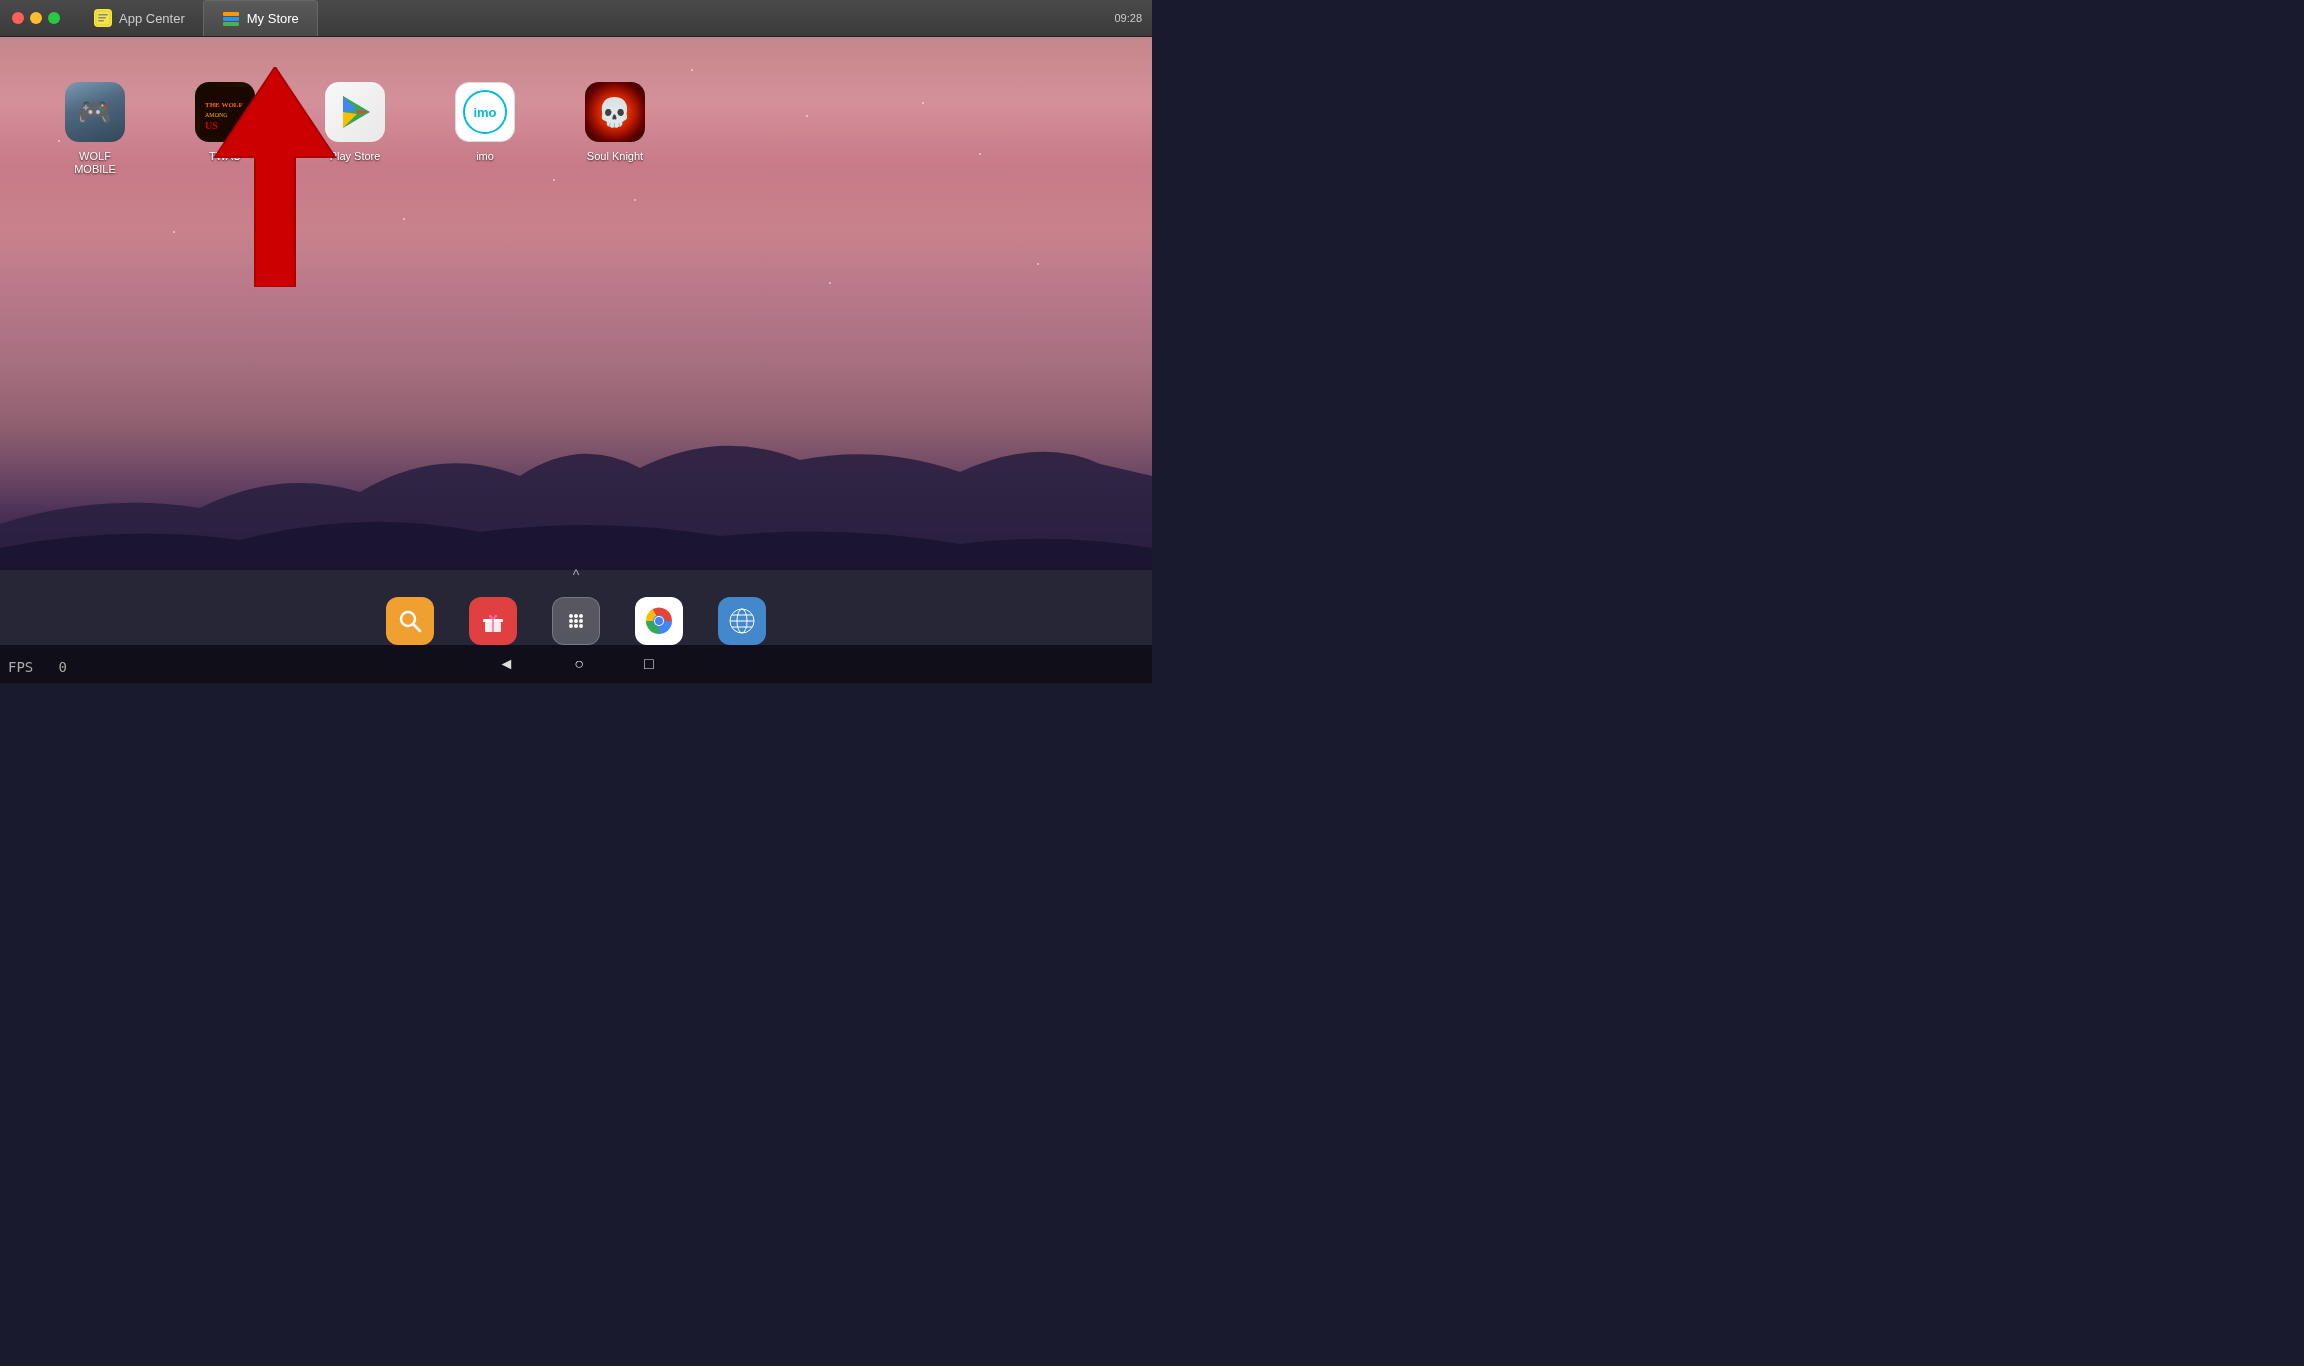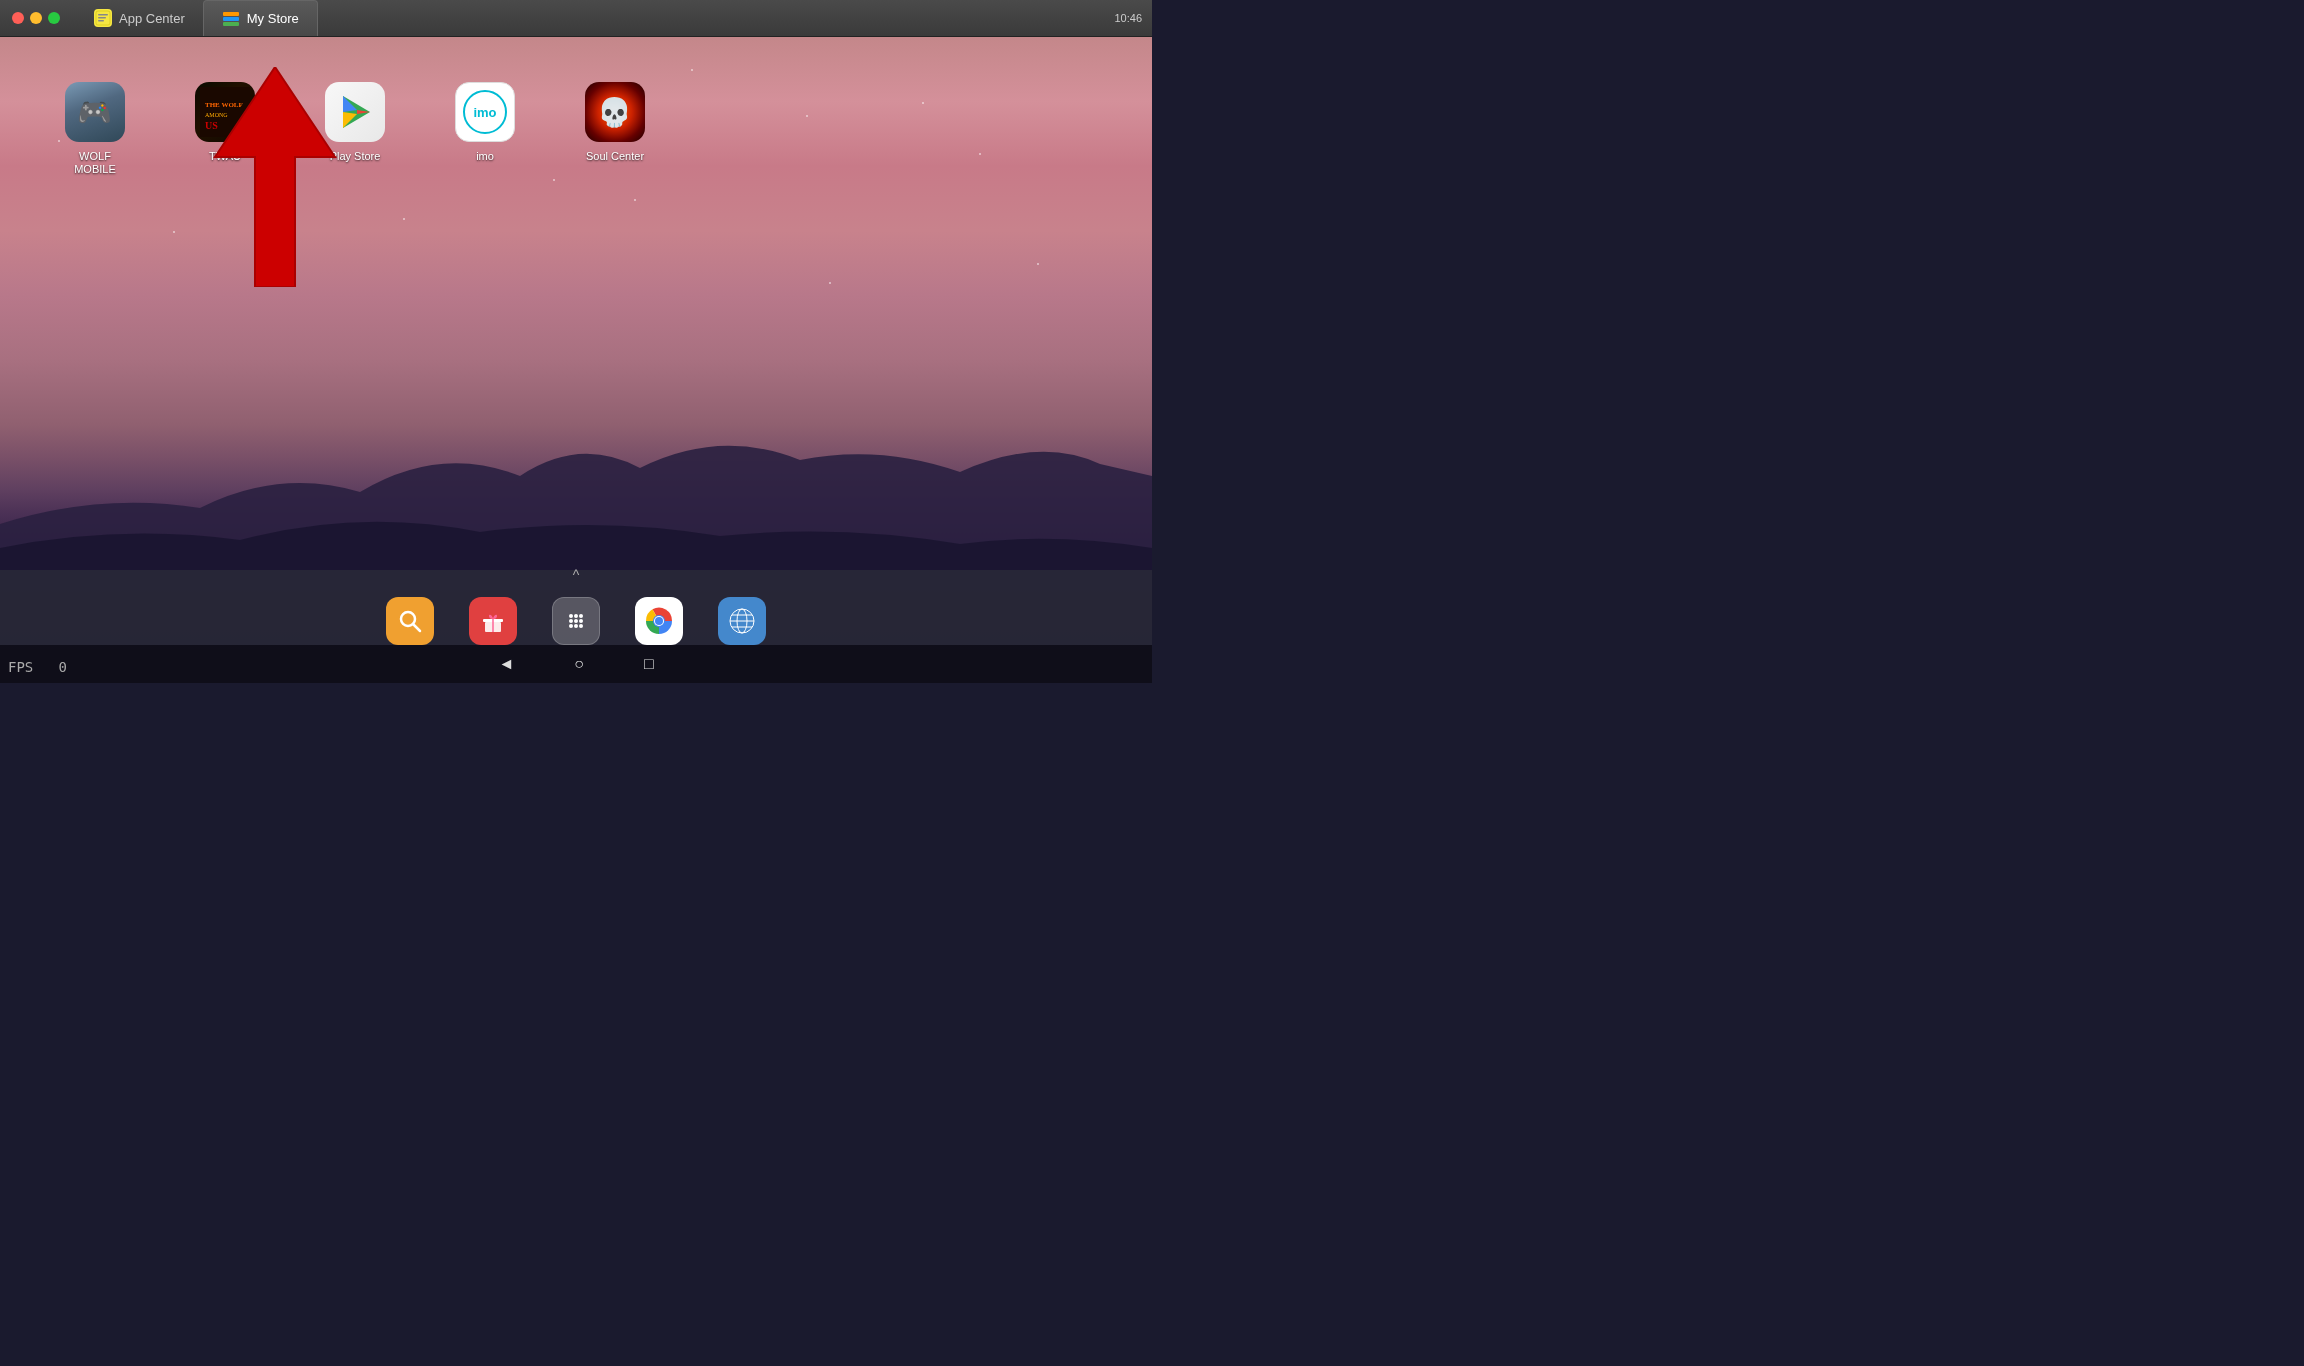--- a/index.html
+++ b/index.html
@@ -374,21 +374,21 @@
         <svg width="18" height="18" viewBox="0 0 18 18">
           <rect x="1" y="2" width="16" height="4" rx="1" fill="#FF9800"></rect>
           <rect x="1" y="7" width="16" height="4" rx="1" fill="#2196F3"></rect>
           <rect x="1" y="12" width="16" height="4" rx="1" fill="#4CAF50"></rect>
         </svg>
       </div>
       <span>My Store</span>
     </div>
   </div>
 
-  <div class="time-display">10:46</div>
+  <div class="time-display">09:28</div>
 </div>
 
 <div class="main-content">
 
   <div class="background">
 
     <div class="stars">
       <div class="star" style="top:15%;left:10%"></div>
       <div class="star" style="top:20%;left:25%"></div>
       <div class="star" style="top:8%;left:40%"></div>
@@ -455,21 +455,21 @@
       </div>
       <span class="app-label">imo</span>
     </div>
 
     <div class="app-icon-container">
       <div class="app-icon-wrapper icon-soulknight">
         <div class="soul-knight-bg">
           💀
         </div>
       </div>
-      <span class="app-label">Soul Center</span>
+      <span class="app-label">Soul Knight</span>
     </div>
 
   </div>
 
   <div class="red-arrow">
     <svg width="160" height="220" viewBox="0 0 160 220">
 
       <polygon points="80,0 140,90 100,90 100,220 60,220 60,90 20,90" fill="#cc0000" stroke="#aa0000" stroke-width="2"></polygon>
     </svg>
   </div>

